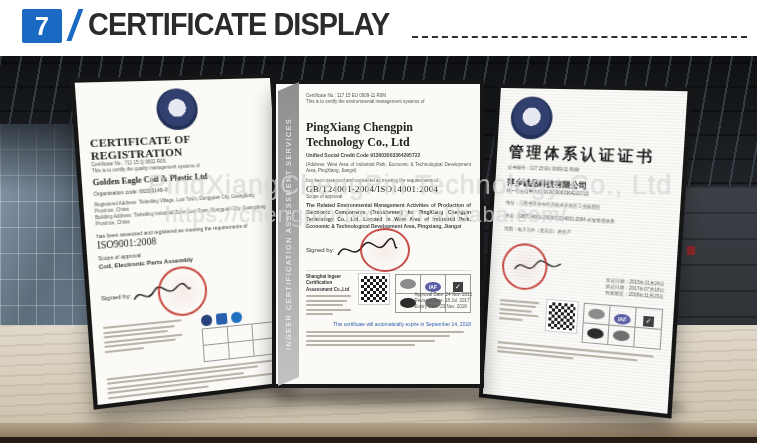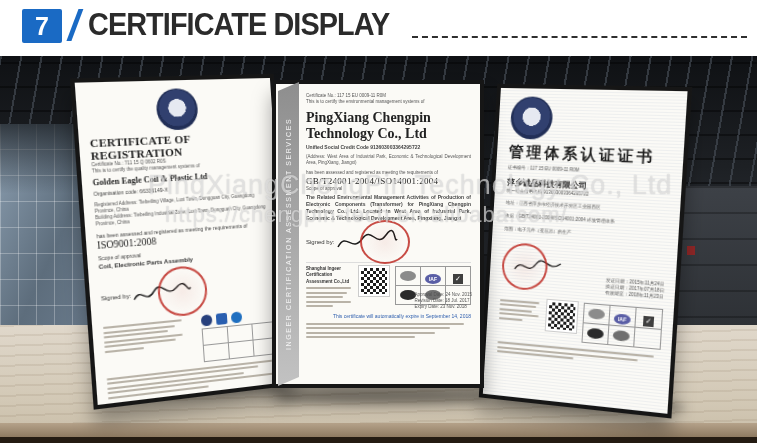--- a/index.html
+++ b/index.html
@@ -182,21 +182,21 @@
             <div class="ln" style="width: 57%;"></div>
           </div>
       </div>
     </div>
 
     <div class="cert cert-mid">
       <div class="ribbon">INGEER CERTIFICATION ASSESSMENT SERVICES</div>
       <div style="padding:7px 9px 4px 30px;">
         <div class="t4" style="margin-top:2px;">Certificate No.: 117 15 EU 0009-11 R0M</div>
         <div class="t4">This is to certify the environmental management systems of</div>
-        <div class="serif bold" style="font-size:14px;color:#222;margin-top:5px;">PingXiang Chengpin Technology Co., Ltd</div>
+        <div class="serif bold" style="font-size:12px;color:#222;margin-top:15px;">PingXiang Chengpin Technology Co., Ltd</div>
         <div class="t5 bold" style="margin-top:2px;">Unified Social Credit Code 913603003364295722</div>
         <div class="t4 just" style="margin-top:3px;">(Address: West Area of Industrial Park, Economic &amp; Technological Development Area, PingXiang, Jiangxi)</div>
         <div class="t4" style="margin-top:4px;">has been assessed and registered as meeting the requirements of</div>
         <div class="serif" style="font-size:9px;color:#222;letter-spacing:.3px;">GB/T24001-2004/ISO14001:2004</div>
         <div class="t4">Scope of approval</div>
         <div class="t5 just bold" style="margin-top:2px;">The Related Environmental Management Activities of Production of Electronic Components (Transformer) for PingXiang Chengpin Technology Co., Ltd. Located in West Area of Industrial Park, Economic &amp; Technological Development Area, Pingxiang, Jiangxi</div>
         <div style="position:absolute;right:8px;top:208px;text-align:left;">
           <div class="t4">Approval Date: 24 Nov. 2015</div>
           <div class="t4">Revision Date: 18 Jul. 2017</div>
           <div class="t4">Expiry Date: 23 Nov. 2018</div>

